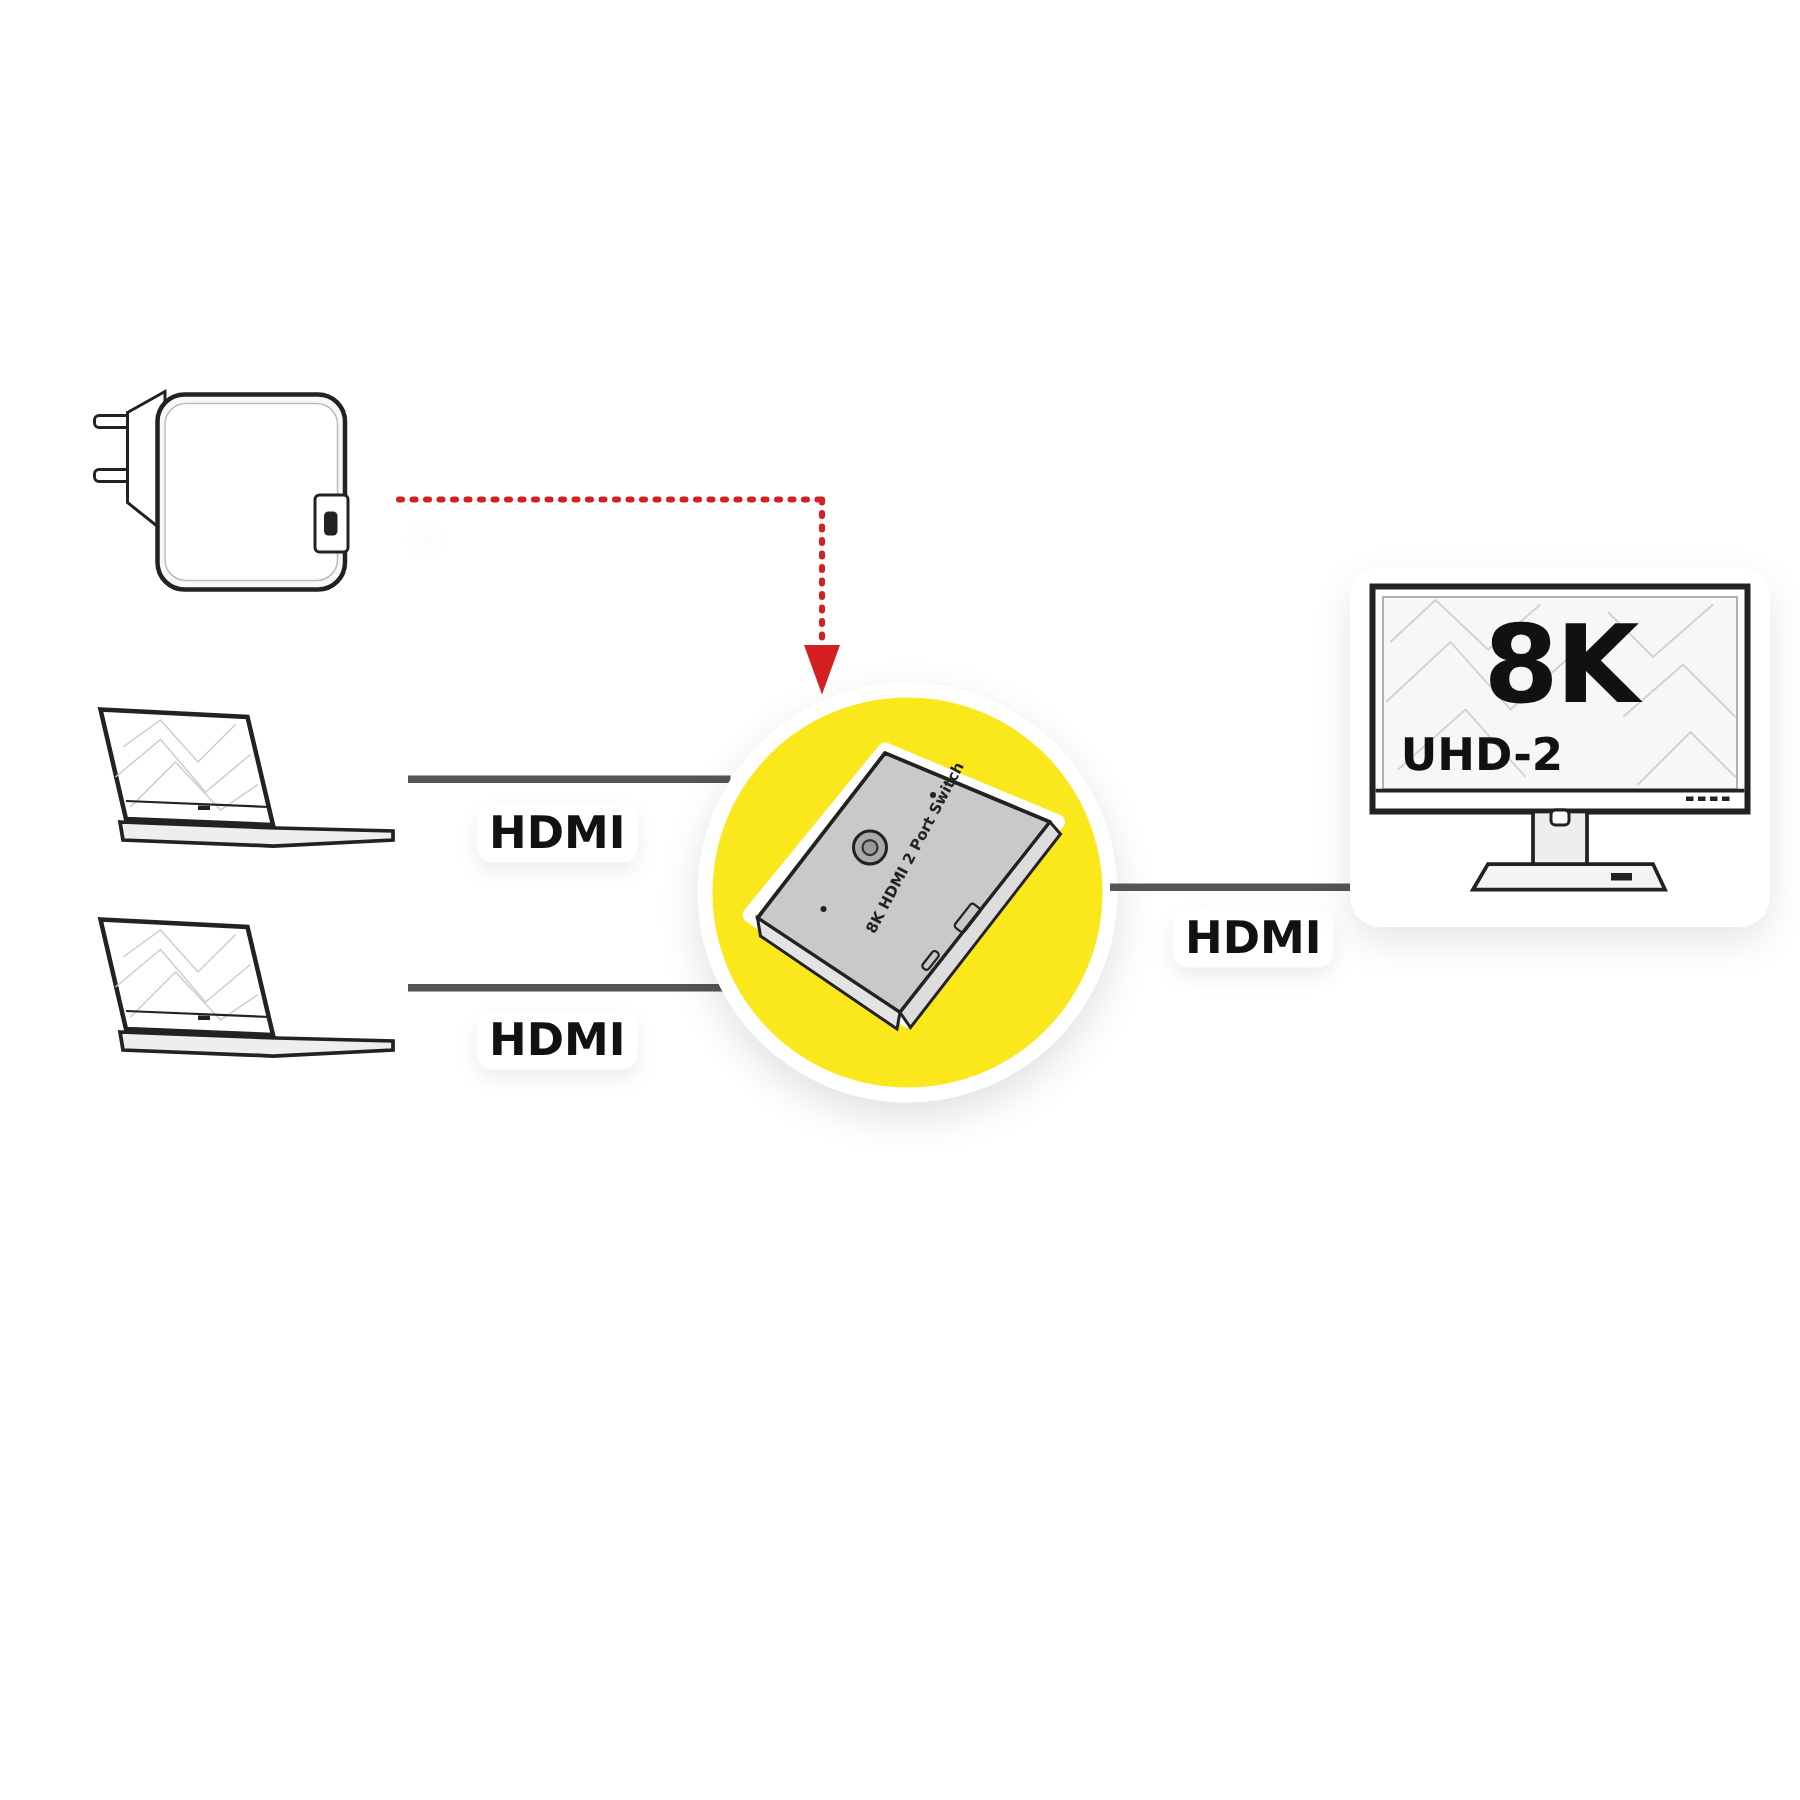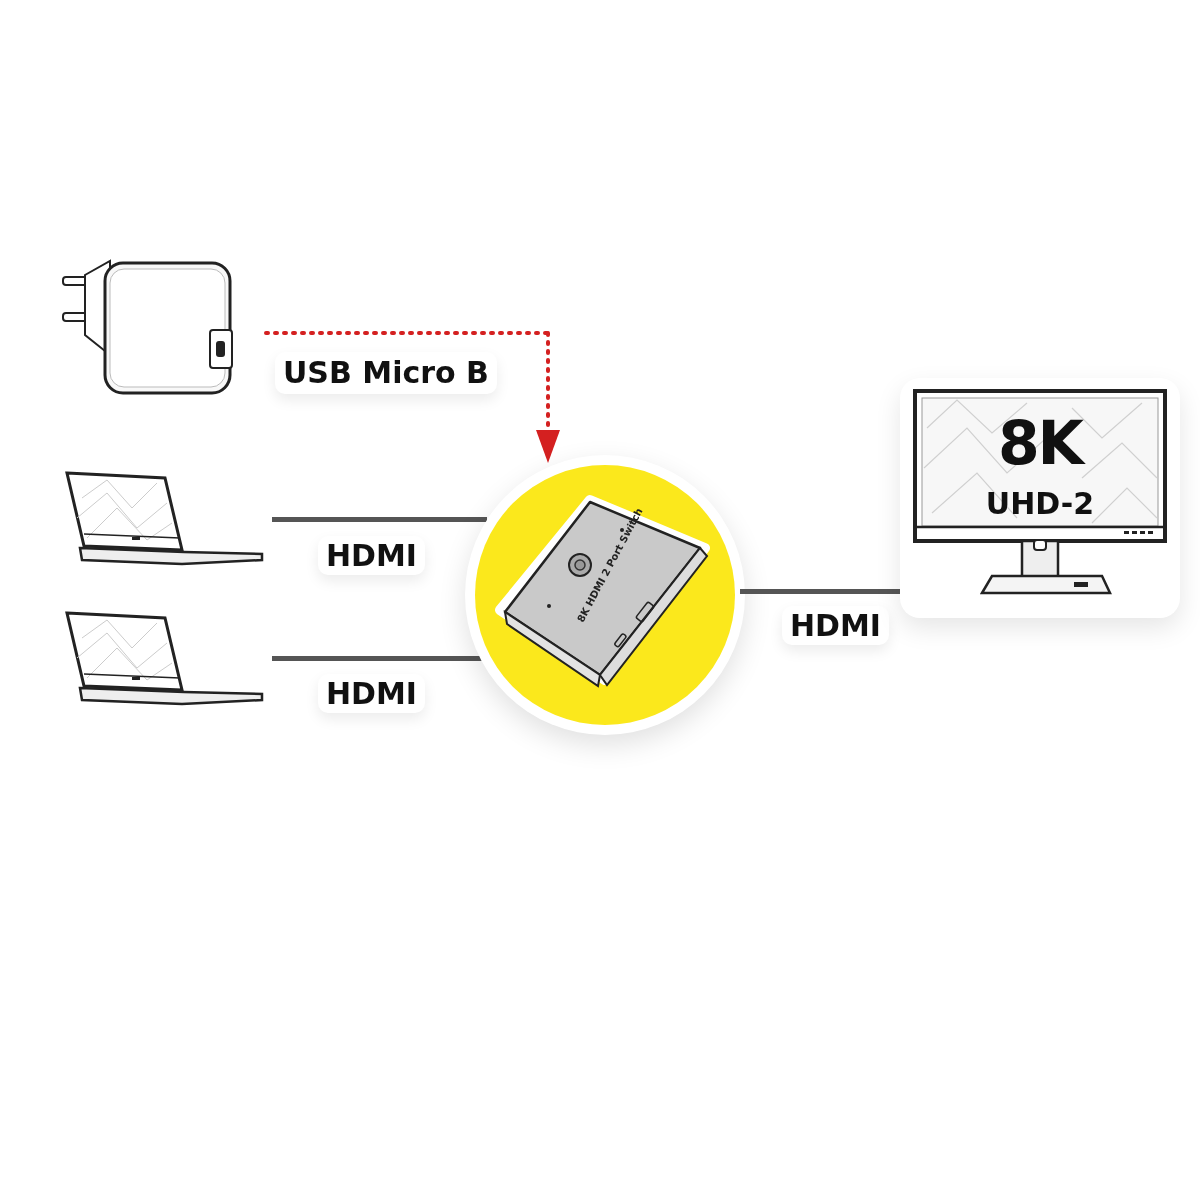--- a/index.html
+++ b/index.html
@@ -37,21 +37,20 @@
   <rect x="161" y="86" width="9" height="16" rx="3" fill="#222"></rect>
 </svg>
 
 <svg class="abs" style="left:260px;top:325px;" width="310" height="145" viewBox="0 0 310 145">
   <line x1="6" y1="8" x2="288" y2="8" stroke="#d42020" stroke-width="4" stroke-dasharray="2 7" stroke-linecap="round"></line>
   <line x1="288" y1="8" x2="288" y2="105" stroke="#d42020" stroke-width="4" stroke-dasharray="2 7" stroke-linecap="round"></line>
   <polygon points="276,105 300,105 288,138" fill="#d42020"></polygon>
 </svg>
 
 <div class="label" style="left:275px;top:352px;font-size:30px;line-height:38px;text-align:center;">
-  <div>USB Micro B</div>
 </div>
 
 <svg class="abs" style="left:62px;top:468px;" width="205" height="100" viewBox="0 0 205 100">
   <polygon points="5,5 103,10 120,82 22,78" fill="#fff" stroke="#222" stroke-width="3"></polygon>
   <g stroke="#ccc" stroke-width="1" fill="none">
     <path d="M20 30 L45 12 L70 40 L95 15"></path>
       <path d="M15 50 L45 25 L75 60 L105 35"></path>
       <path d="M25 70 L55 40 L85 72 L110 55"></path>
   </g>
   <line x1="22" y1="66" x2="118" y2="70" stroke="#222" stroke-width="1.5"></line>
@@ -115,14 +114,14 @@
       <rect x="212" y="143" width="5" height="3"></rect>
       <rect x="220" y="143" width="5" height="3"></rect>
       <rect x="228" y="143" width="5" height="3"></rect>
       <rect x="236" y="143" width="5" height="3"></rect>
     </g>
   <rect x="110" y="153" width="36" height="42" fill="#eee" stroke="#222" stroke-width="2.5"></rect>
   <rect x="122" y="152" width="12" height="10" rx="3" fill="#fff" stroke="#222" stroke-width="2"></rect>
   <polygon points="70,205 80,188 190,188 198,205" fill="#f4f4f4" stroke="#222" stroke-width="2.5"></polygon>
   <rect x="162" y="194" width="14" height="5" fill="#222"></rect>
 </svg>
-<div class="abs" style="left:912px;top:388px;width:256px;text-align:center;font-size:60px;font-weight:bold;color:#111;line-height:110px;letter-spacing:-2px;">8K</div>
-<div class="abs" style="left:912px;top:486px;width:256px;text-align:center;font-size:30px;font-weight:bold;color:#111;">UHD-2</div>
+<div class="abs" style="left:912px;top:388px;width:256px;text-align:center;font-size:72px;font-weight:bold;color:#111;line-height:110px;letter-spacing:-2px;">8K</div>
+<div class="abs" style="left:860px;top:486px;width:256px;text-align:center;font-size:30px;font-weight:bold;color:#111;">UHD-2</div>
 
 </body></html>

